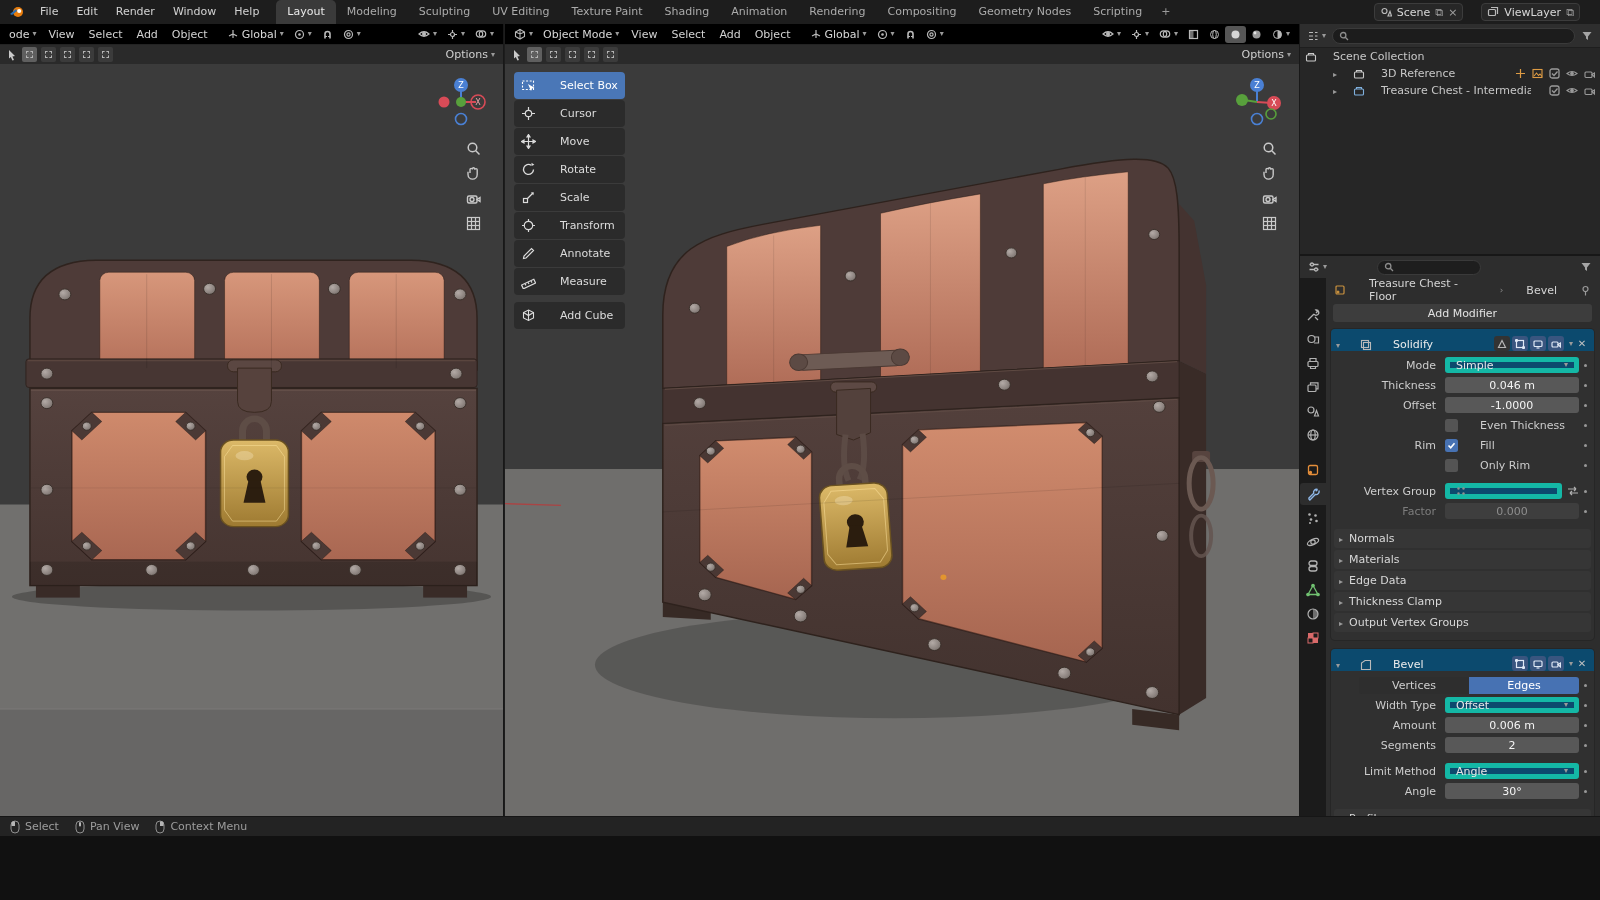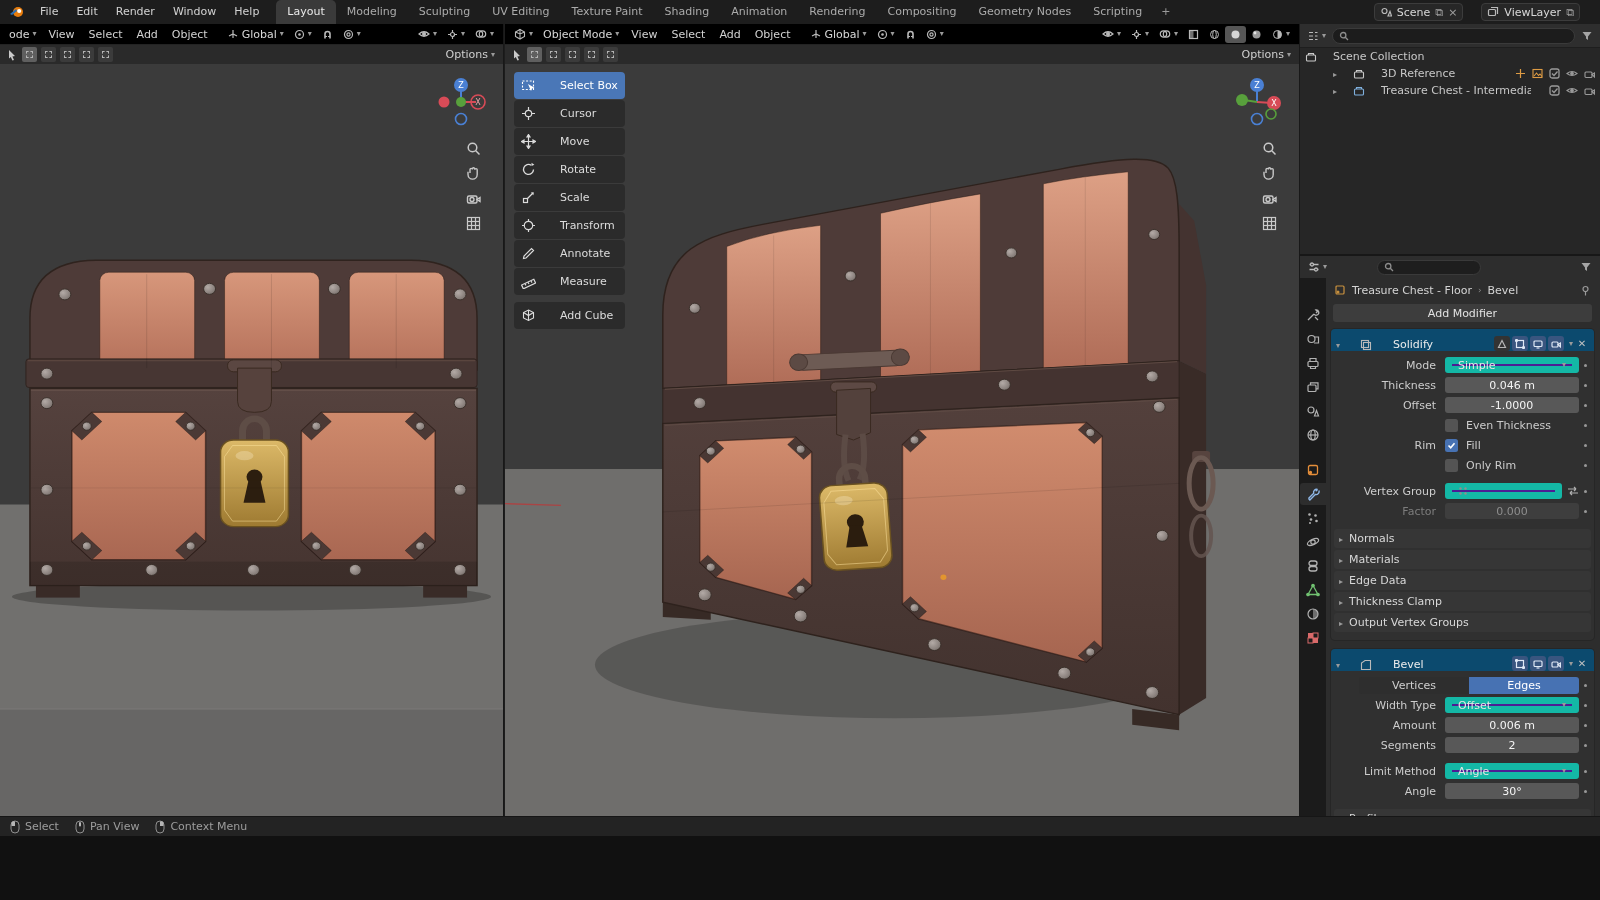--- a/index.html
+++ b/index.html
@@ -58,44 +58,44 @@
 
 .props{flex:1;display:flex;flex-direction:column;min-height:0}
 .prop-header{height:22px;flex:none;display:flex;align-items:center;gap:8px;padding:0 8px;background:#2d2d2d}
 .prop-search{width:104px;height:15px;background:#1e1e1e;border:1px solid #3a3a3a;border-radius:8px;display:flex;align-items:center;gap:4px;padding:0 6px;margin-left:42px}
 .prop-body{flex:1;display:flex;min-height:0}
 .prop-tabs{width:26px;background:#1b1b1b;display:flex;flex-direction:column;align-items:center;padding-top:26px;gap:2px;flex:none}
 .ptab{width:26px;height:22px;display:flex;align-items:center;justify-content:center;border-radius:3px 0 0 3px;color:#b2b2b2}
 .ptab.active{background:#2d2d2d;color:#e3e3e3}
 .ptab-gap{height:9px}
 .prop-main{flex:1;padding:0 6px 0 5px;overflow:hidden}
-.crumbs{height:24px;display:flex;align-items:center;gap:6px;padding:0 3px;color:#d4d4d4}
+.crumbs{height:24px;display:flex;align-items:center;gap:23px;padding:0 3px;color:#d4d4d4}
 .crumb-sep{color:#8a8a8a;font-size:9px}
 .add-mod{height:18px;margin:2px 2px 7px;background:#3d3d3d;border-radius:3px;display:flex;align-items:center;justify-content:center;color:#e2e2e2}
 .mpanel{border-radius:4px;background:#303030;box-shadow:0 0 0 1px #262626;margin-bottom:9px}
 .mp-h{height:22px;background:#0c4a6e;border-radius:4px 4px 0 0;display:flex;align-items:flex-end;gap:20px;padding:0 5px}
 .mp-name{color:#ececec;margin-left:1px}
 .mp-icons{margin-left:auto;display:flex;align-items:center;gap:2px}
 .mp-tgl{width:16px;height:15px;border-radius:3px;background:#333;display:flex;align-items:center;justify-content:center;color:#b5b5b5}
 .mp-tgl.on{background:#39557f;color:#dfe8f5}
 .mp-x{width:14px;text-align:center;color:#c2c2c2;font-size:10px}
 .mp-b{padding:4px 2px 6px}
 .prow{display:flex;align-items:center;height:20px}
 .plab{width:112px;flex:none;text-align:right;padding-right:9px;color:#cccccc}
 .plab.dim{color:#7c7c7c}
 .pw{flex:1;display:flex;align-items:center;min-width:0;gap:5px}
 .field{flex:1;height:16px;background:#585858;border-radius:3px;display:flex;align-items:center;justify-content:center;color:#f4f4f4}
 .field.dim{background:#3e3e3e;color:#8e8e8e}
-.ddl{flex:1;height:16px;background:#4c1d95;border:7px solid #14b8a6;border-radius:3px;display:flex;align-items:center;padding:0 6px;color:#e6e6e6}
+.ddl{flex:1;height:16px;background:#0c4a6e;border:5px solid #14b8a6;border-radius:3px;display:flex;align-items:center;padding:0 6px;color:#e6e6e6}
 .ddl .chev{margin-left:auto}
 .adot{width:13px;flex:none;display:flex;justify-content:center;align-items:center}
 .adot:after{content:"";width:3px;height:3px;border-radius:50%;background:#989898}
 .cb{width:13px;height:13px;border-radius:2.5px;background:#545454;flex:none;display:flex;align-items:center;justify-content:center}
 .cb.on{background:#4772b3}
-.cbl{color:#cccccc;margin-left:3px}
+.cbl{color:#cccccc;margin-left:17px}
 .sect{display:flex;align-items:center;gap:6px;height:19px;padding:0 5px;background:#363636;border-radius:3px;margin:2px 1px;color:#d8d8d8}
 .seg{flex:1;display:flex;height:17px;border-radius:3px;overflow:hidden}
 .seg-btn{flex:1;display:flex;align-items:center;justify-content:center;background:#2e2e2e;color:#cfcfcf}
 .seg-btn.active{background:#4772b3;color:#fff}
 .vgap{height:6px}
 
 .statusbar{position:absolute;left:0;bottom:0;width:100%;height:20px;background:#232323;border-top:1px solid #161616;display:flex;align-items:center;gap:16px;padding:0 10px;color:#9d9d9d}
 .sb-item{display:flex;align-items:center;gap:5px}
 .sb-info{margin-left:auto;white-space:nowrap;color:#9d9d9d}
 </style>

